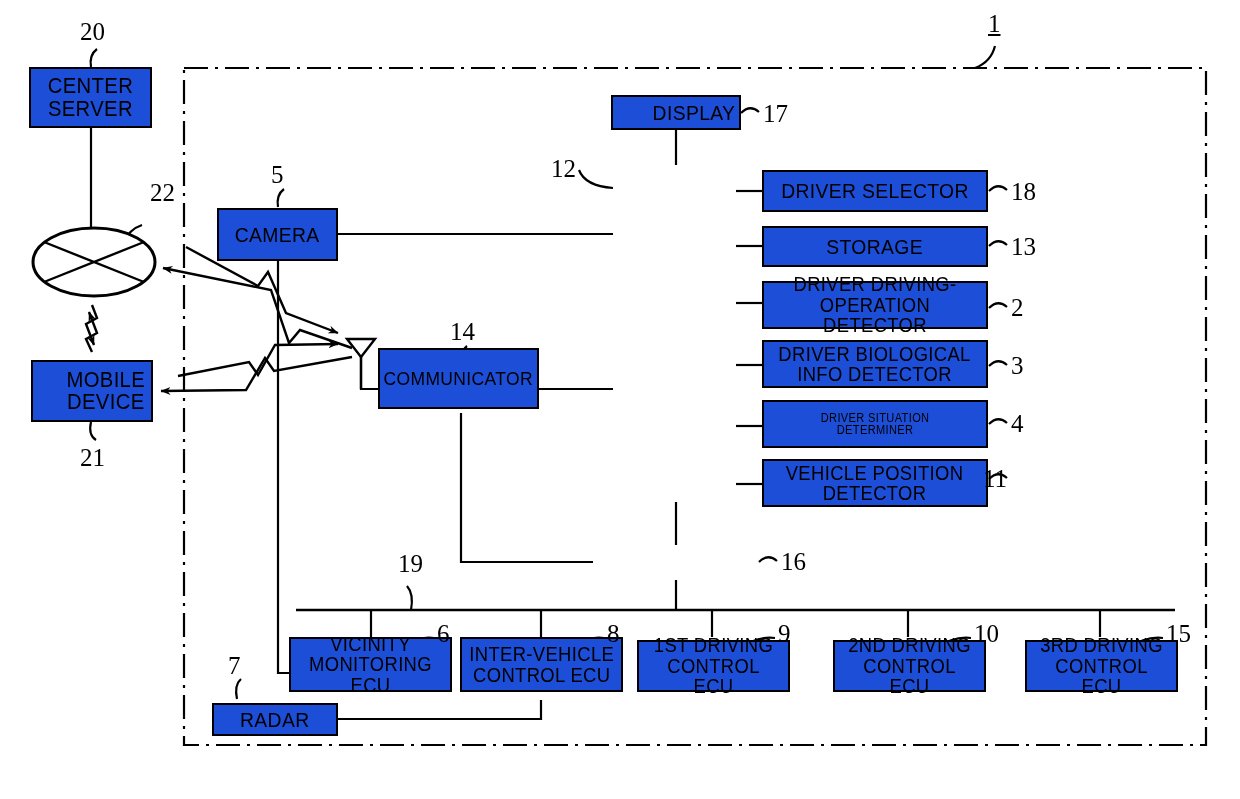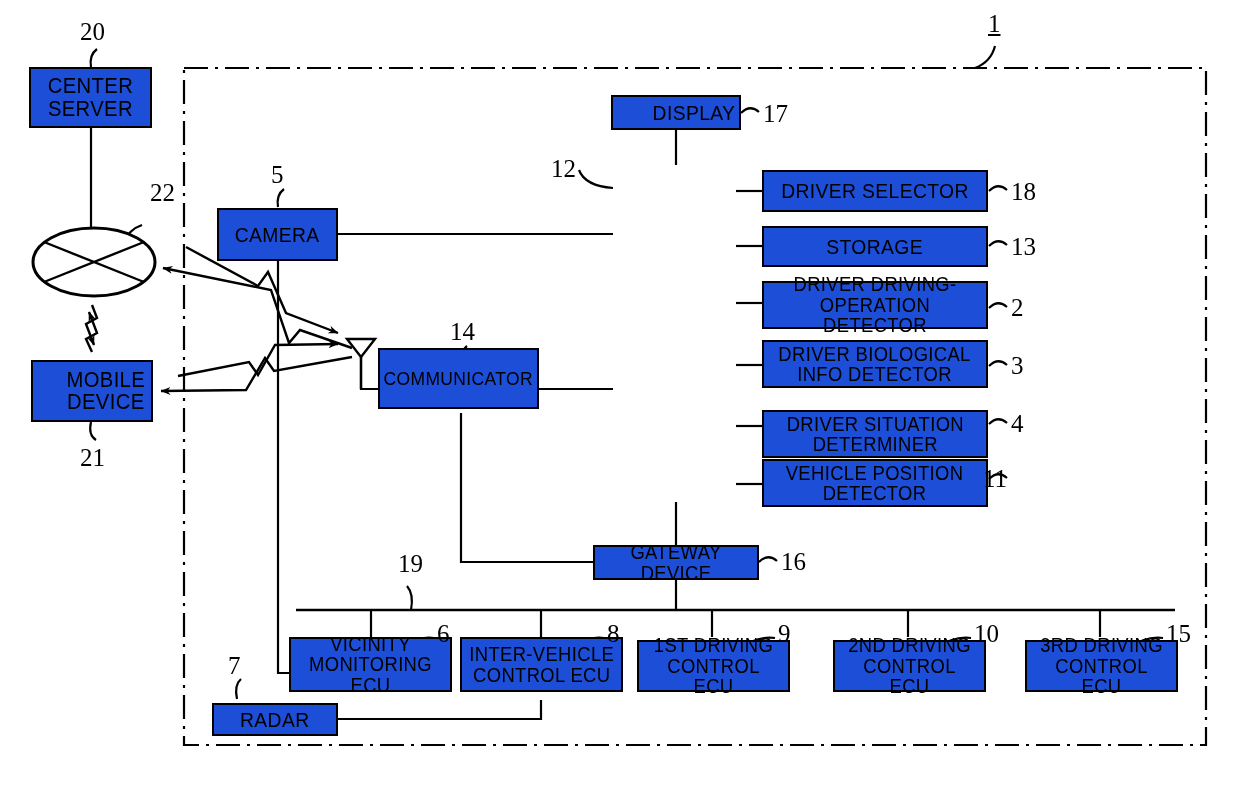--- a/index.html
+++ b/index.html
@@ -180,33 +180,30 @@
 
   <div class="box" style="left:762px;top:226px;width:226px;height:41px;font-size:21px;">
     <span class="cond">STORAGE</span>
   </div>
 
   <div class="box" style="left:762px;top:340px;width:226px;height:48px;font-size:20px;">
     <span class="cond">DRIVER BIOLOGICAL
 INFO DETECTOR</span>
   </div>
 
-  <div class="box" style="left:762px;top:400px;width:226px;height:48px;font-size:20px;margin-top:10px;">
+  <div class="box" style="left:762px;top:400px;width:226px;height:48px;font-size:12px;">
     <span class="cond">DRIVER SITUATION
 DETERMINER</span>
   </div>
 
   <div class="box" style="left:762px;top:459px;width:226px;height:48px;font-size:20px;">
     <span class="cond">VEHICLE POSITION
 DETECTOR</span>
   </div>
 
-  <div class="box" style="left:593px;top:545px;width:166px;height:35px;font-size:20px;">
-    <span class="cond">GATEWAY DEVICE</span>
-  </div>
 
   <div class="box" style="left:212px;top:703px;width:126px;height:33px;font-size:21px;">
     <span class="cond">RADAR</span>
   </div>
 
   <div class="box" style="left:289px;top:637px;width:163px;height:55px;font-size:20px;">
     <span class="cond">VICINITY
 MONITORING ECU</span>
   </div>
 

